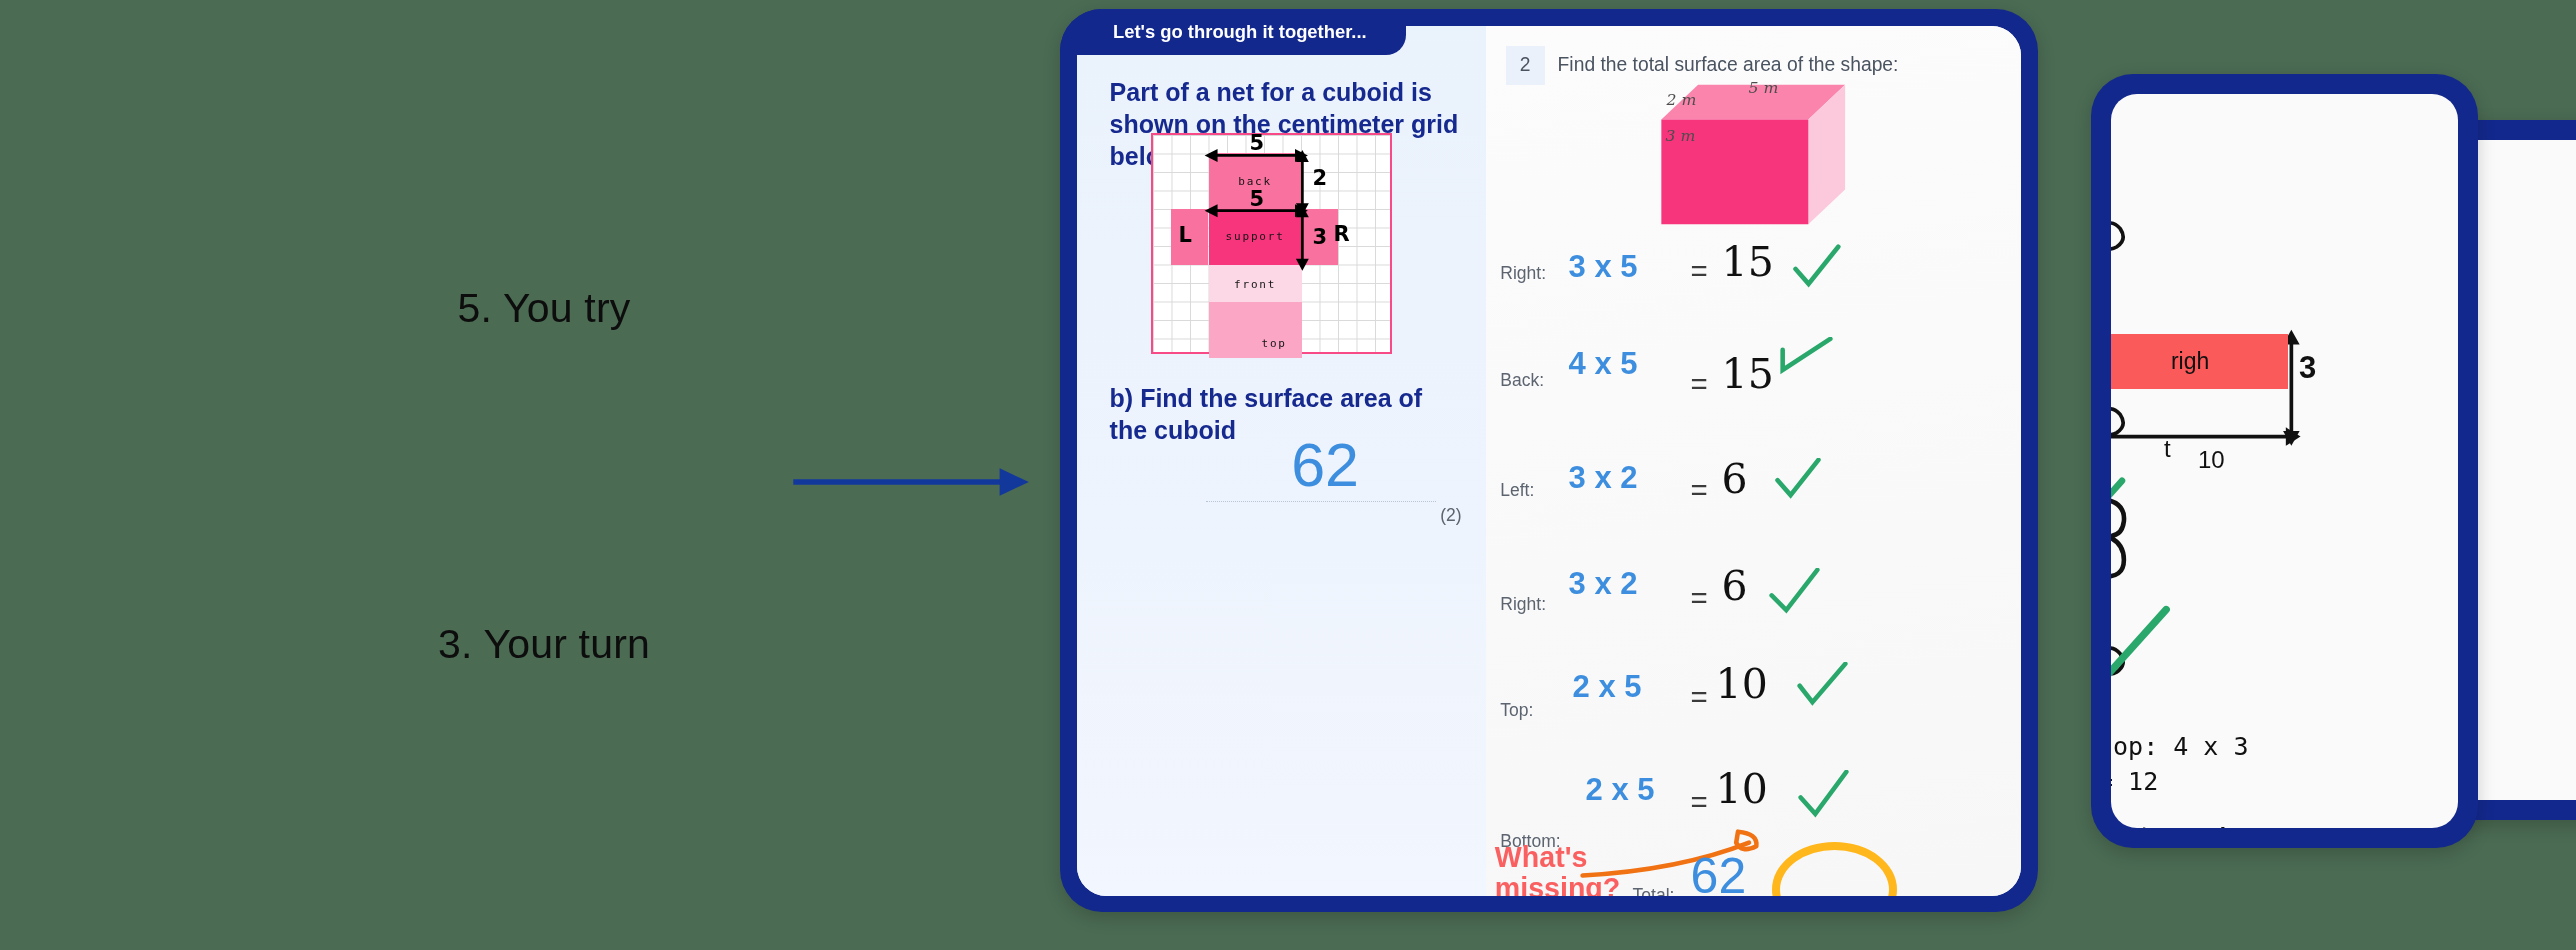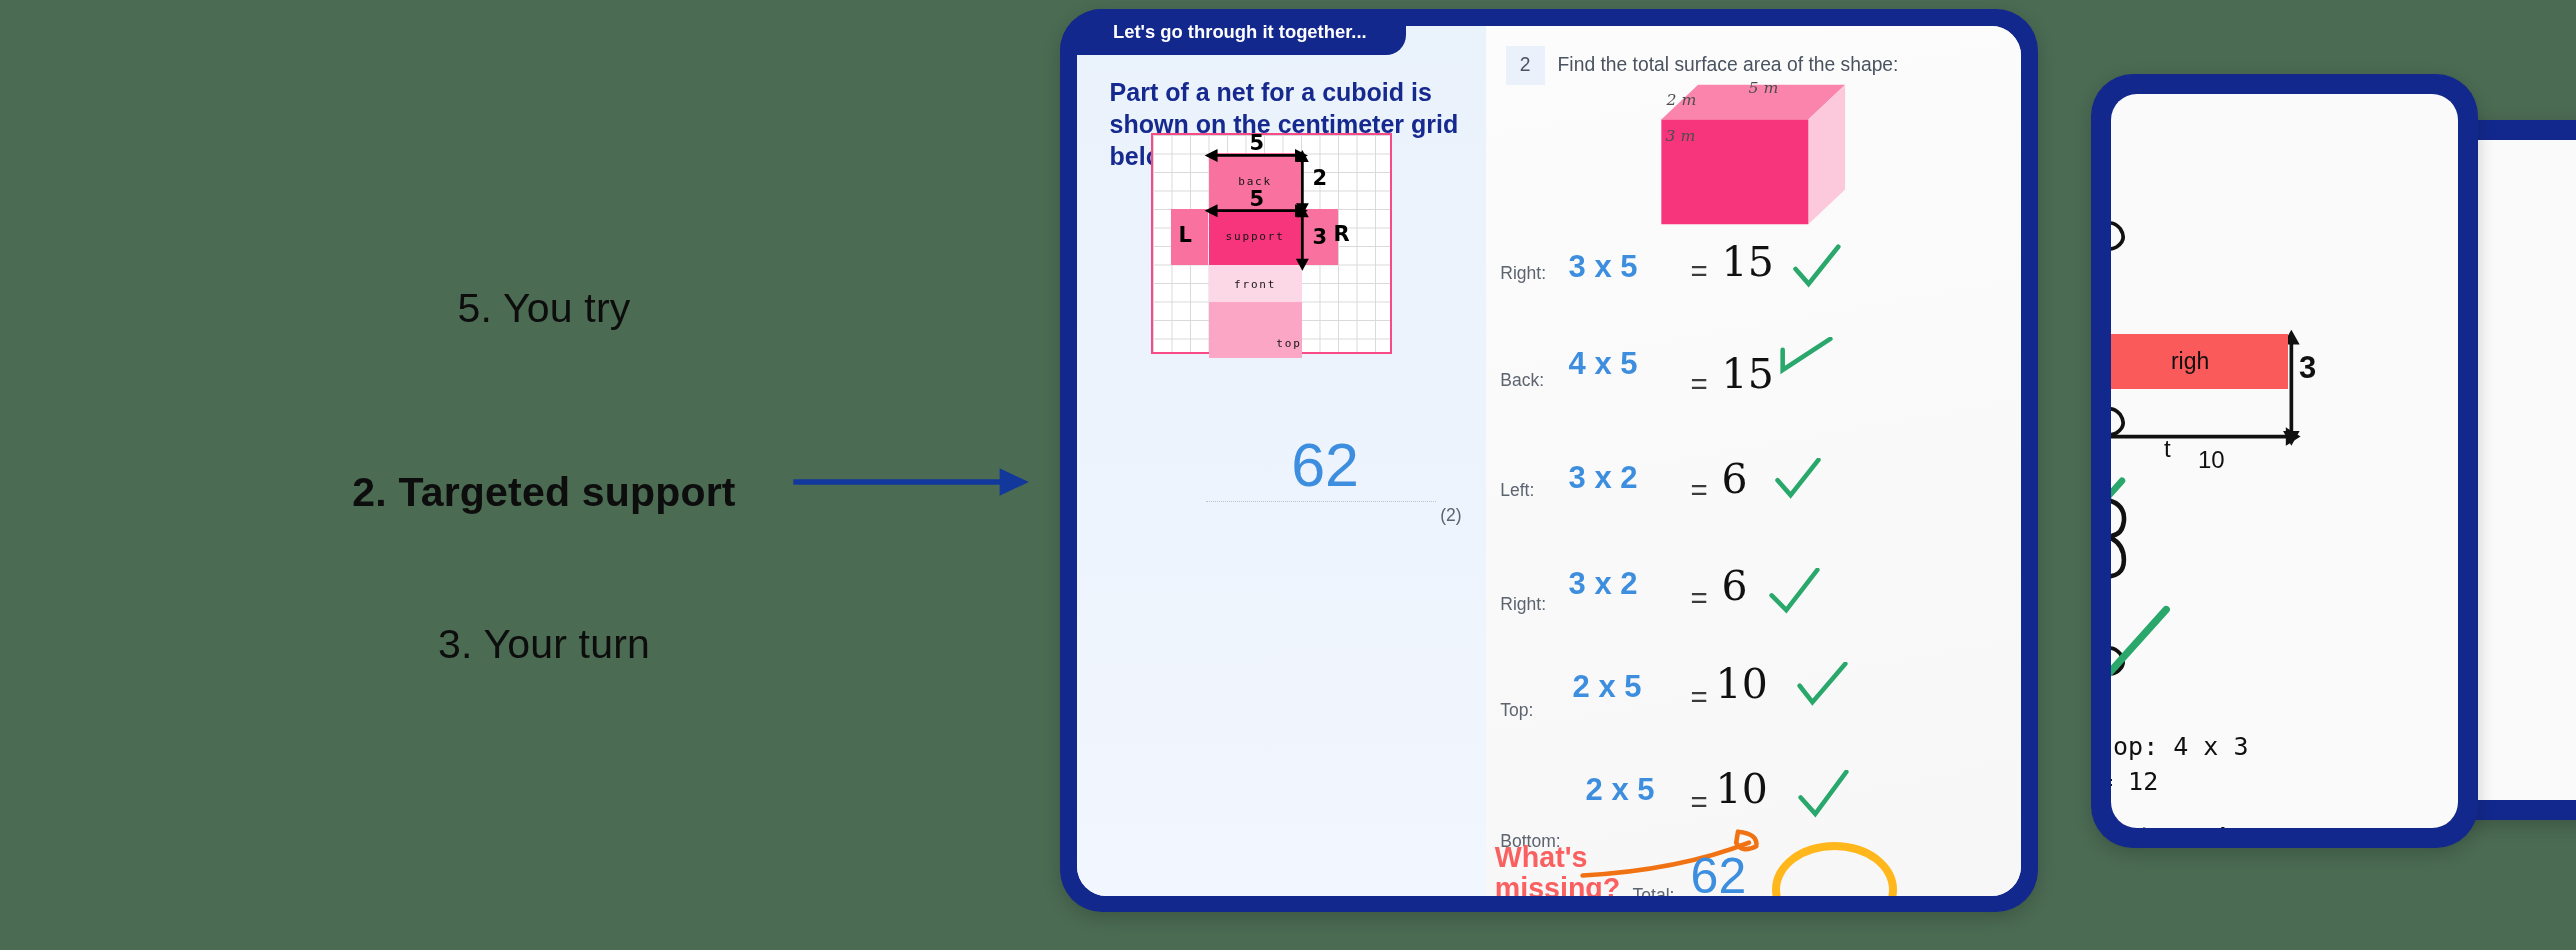--- a/index.html
+++ b/index.html
@@ -104,21 +104,21 @@
     font-family:"DejaVu Sans Mono", monospace;
     font-size:11px;color:#141414;letter-spacing:1.8px;
   }
   .f-back  {left:56px;top:18.5px;width:93px;height:56px;background:#f9729f;}
   .f-left  {left:18.5px;top:74px;width:37px;height:56px;background:#f9729f;}
   .f-right {left:148px;top:74px;width:37px;height:56px;background:#f9729f;}
   .f-bottom{left:56px;top:74px;width:93px;height:56px;background:#f6357c;}
   .f-front {left:56px;top:130px;width:93px;height:56px;background:#fcd8e6;}
   .f-top   {left:56px;top:167px;width:93px;height:56px;background:#fba6c5;}
   .f-front .face-label{position:absolute;top:13px;left:0;width:100%;text-align:center;}
-  .f-top   .face-label{position:absolute;top:35px;left:0;width:100%;text-align:right;}
+  .f-top   .face-label{position:absolute;top:35px;left:0;width:100%;text-align:center;padding-left:19px;}
 
   .hand-num{
     position:absolute;
     font-family:"DejaVu Sans", sans-serif;
     font-weight:700;font-size:21px;color:#000;
   }
 
   #prompt-b{
     position:absolute;left:33px;top:356px;width:341px;
     color:#16298f;font-size:25px;font-weight:600;line-height:1.28;
@@ -200,21 +200,20 @@
     position:absolute;background:#fa5a5a;color:#111;
     display:flex;align-items:center;justify-content:center;
     font-size:23px;
   }
 </style>
 </head>
 <body>
 
 <div id="steps">
   <div class="step" id="step1">5. You try</div>
-  <div class="step" id="step2">2. Targeted support</div>
   <div class="step" id="step3">3. Your turn</div>
 
   <svg id="arrow" viewBox="0 0 260 46">
     <line x1="0" y1="23" x2="228" y2="23" stroke="#13389c" stroke-width="6"></line>
     <polygon points="226,8 258,23 226,38" fill="#13389c"></polygon>
   </svg>
 </div>
 
 <div class="card-shell" id="card3">
   <div class="card-inner">
@@ -312,20 +311,21 @@
         </svg>
 
         <div class="hand-num" style="left:97px;top:-3.7px;">5</div>
         <div class="hand-num" style="left:160px;top:31px;">2</div>
         <div class="hand-num" style="left:97px;top:52px;">5</div>
         <div class="hand-num" style="left:160px;top:90px;">3</div>
         <div class="hand-num" style="left:26px;top:88px;">L</div>
         <div class="hand-num" style="left:181px;top:87px;">R</div>
       </div>
 
+      <div id="prompt-b">b) Find the surface area of the cuboid</div>
       <div id="ans-b">62</div>
       <div id="ans-b-rule"></div>
       <div id="marks-b">(2)</div>
     </div>
 
     <div id="pane-right">
 
       <div id="q-num">2</div>
       <div id="q-text">Find the total surface area of the shape:</div>
 

